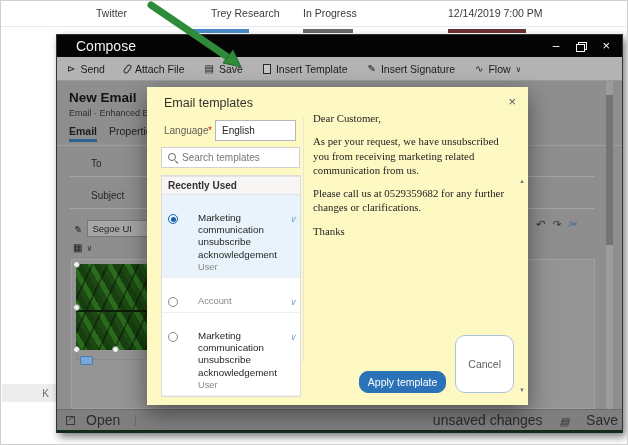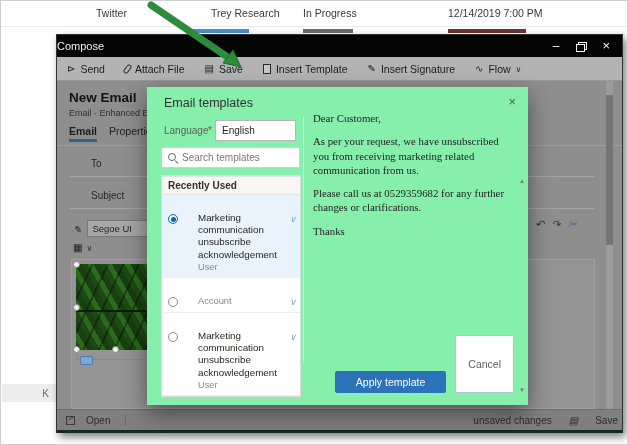--- a/index.html
+++ b/index.html
@@ -21,21 +21,21 @@
           display:flex; align-items:center; justify-content:flex-end; padding-right:7px;
           font-size:10px; color:#6b6b6b; }
 
   
   .window { position:absolute; left:55px; top:33px; width:567px; height:399px;
             background:#8e8e8e; border:1px solid #333;
             border-bottom:3px solid #142a1b;
             box-shadow:3px 4px 8px rgba(0,0,0,.5); z-index:2; }
   .titlebar { position:absolute; left:0; top:0; width:100%; height:22px; background:#050505;
               display:flex; align-items:center; }
-  .titlebar .wtitle { padding-left:0; font-size:11px; color:#f2f2f2; }
+  .titlebar .wtitle { padding-left:19px; font-size:14px; color:#f2f2f2; }
   .wcontrols { margin-left:auto; display:flex; align-items:center; gap:17px; padding-right:12px; }
   .wmin { color:#fff; font-size:12px; line-height:10px; }
   .wrestore { position:relative; width:9px; height:8px; }
   .wrestore::before { content:""; position:absolute; left:2px; top:0; width:7px; height:6px; border:1px solid #fff; }
   .wrestore::after  { content:""; position:absolute; left:0; top:2px; width:7px; height:6px; border:1px solid #fff; background:#050505; }
   .wclose { color:#fff; font-size:13px; line-height:12px; }
 
   .cmdbar { position:absolute; left:0; top:22px; width:100%; height:24px; background:#b3b3b3;
             border-bottom:1px solid #9a9a9a; display:flex; align-items:center; padding-left:10px; }
   .cmd { display:flex; align-items:center; gap:5px; margin-right:20px; font-size:10.5px; color:#1c1c1c; white-space:nowrap; }
@@ -78,30 +78,30 @@
   .handle { position:absolute; width:7px; height:7px; border-radius:50%; background:#f2f2f2; border:1px solid #8a8a8a; }
   .alt-icon { position:absolute; left:8px; top:96px; width:13px; height:9px; background:#7aa7d8;
               border:1px solid #4a7ab0; border-radius:2px; }
   .edicons { position:absolute; left:478px; top:183px; display:flex; gap:7px; font-size:11px; color:#333; }
   .ic-undo::before { content:"↶"; } .ic-redo::before { content:"↷"; }
   .ic-clearfmt::before { content:"✂"; color:#46688e; }
   .vscroll { position:absolute; right:9px; top:46px; width:7px; height:330px; background:#9c9c9c; }
   .vthumb { position:absolute; left:0; top:14px; width:7px; height:150px; background:#747474; }
 
   .statusbar { position:absolute; left:0; bottom:0; width:100%; height:21px; background:#7f7f7f;
-               border-top:1px solid #6d6d6d; display:flex; align-items:center; font-size:10px; color:#2c2c2c;margin-top:8px; }
+               border-top:1px solid #6d6d6d; display:flex; align-items:center; font-size:14px; color:#2c2c2c;margin-top:8px; }
   .ic-popout { position:relative; width:9px; height:9px; border:1px solid #383838; margin-left:9px; }
   .ic-popout::after { content:"↗"; position:absolute; left:0px; top:-3px; font-size:8px; color:#383838; }
   .st-open { margin-left:11px; }
   .st-div { width:1px; height:11px; background:#6a6a6a; margin-left:15px; }
   .st-right { margin-left:auto; display:flex; align-items:center; gap:17px; padding-right:4px;justify-content:space-between; }
   .ic-save2::before { content:"▤"; font-size:10px; color:#2c2c2c; }
 
   
-  .dialog { position:absolute; left:146px; top:86px; width:381px; height:318px; background:#86efac;
+  .dialog { position:absolute; left:146px; top:86px; width:381px; height:318px; background:#fef9c3;
             box-shadow:0 8px 22px rgba(0,0,0,.45); z-index:5; }
   .dlg-title { position:absolute; left:17px; top:9px; font-size:12.5px; color:#323130; }
   .dlg-close { position:absolute; right:12px; top:7px; font-size:13px; color:#555; cursor:default; }
   .lang-label { position:absolute; left:17px; top:38px; font-size:10px; color:#605e5c; }
   .lang-req { position:absolute; left:61px; top:38px; font-size:10px; color:#c4302b; }
   .lang-input { position:absolute; left:68px; top:33px; width:81px; height:21px;
                 border:1px solid #b9b7b5; font-size:10px; color:#201f1e; padding:0 6px;
                 font-family:"Liberation Sans", sans-serif; }
   .searchbox { position:absolute; left:14px; top:60px; width:139px; height:21px;
                border:1px solid #d2d0ce; display:flex; align-items:center; background:#fff; }
@@ -129,23 +129,23 @@
   .tpl-chev { flex:0 0 auto; color:#6fa6d8; font-size:9px; margin-top:2px; }
   .tpl-chev::before { content:"∨"; }
   .list-caret-up { position:absolute; right:3px; top:91px; font-size:6px; color:#777; }
   .list-caret-dn { position:absolute; right:3px; top:300px; font-size:6px; color:#777; }
   .dlg-divider { position:absolute; left:156px; top:30px; width:1px; height:245px; background:#e6e6e6; }
   .preview { position:absolute; left:166px; top:24px; width:200px;
              font-family:"Liberation Serif", serif; font-size:10.8px; color:#222; line-height:1.32; }
   .preview p { margin-bottom:9px; }
   .dlg-footer { position:absolute; right:14px; bottom:12px; display:flex; gap:9px; }
   .btn-primary { background:#2b72b8; color:#fff; border:1px solid #2b72b8; font-size:10.5px;
-                 padding:4px 20px; border-radius:2px; font-family:"Liberation Sans", sans-serif;margin-top:36px; }
+                 padding:4px 8px; border-radius:9px; font-family:"Liberation Sans", sans-serif;margin-top:36px; }
   .btn-default { background:#fff; color:#605e5c; border:1px solid #aac4dd; font-size:10.5px;
-                 padding:16px 12px; border-radius:2px; font-family:"Liberation Sans", sans-serif; }
+                 padding:16px 12px; border-radius:10px; font-family:"Liberation Sans", sans-serif; }
 
   .arrow-svg { position:absolute; left:0; top:0; z-index:9; pointer-events:none; }
 </style>
 </head>
 <body>
 
 <div class="stage">
 
   <div class="toprow">
     <span class="cell1">Twitter</span>

